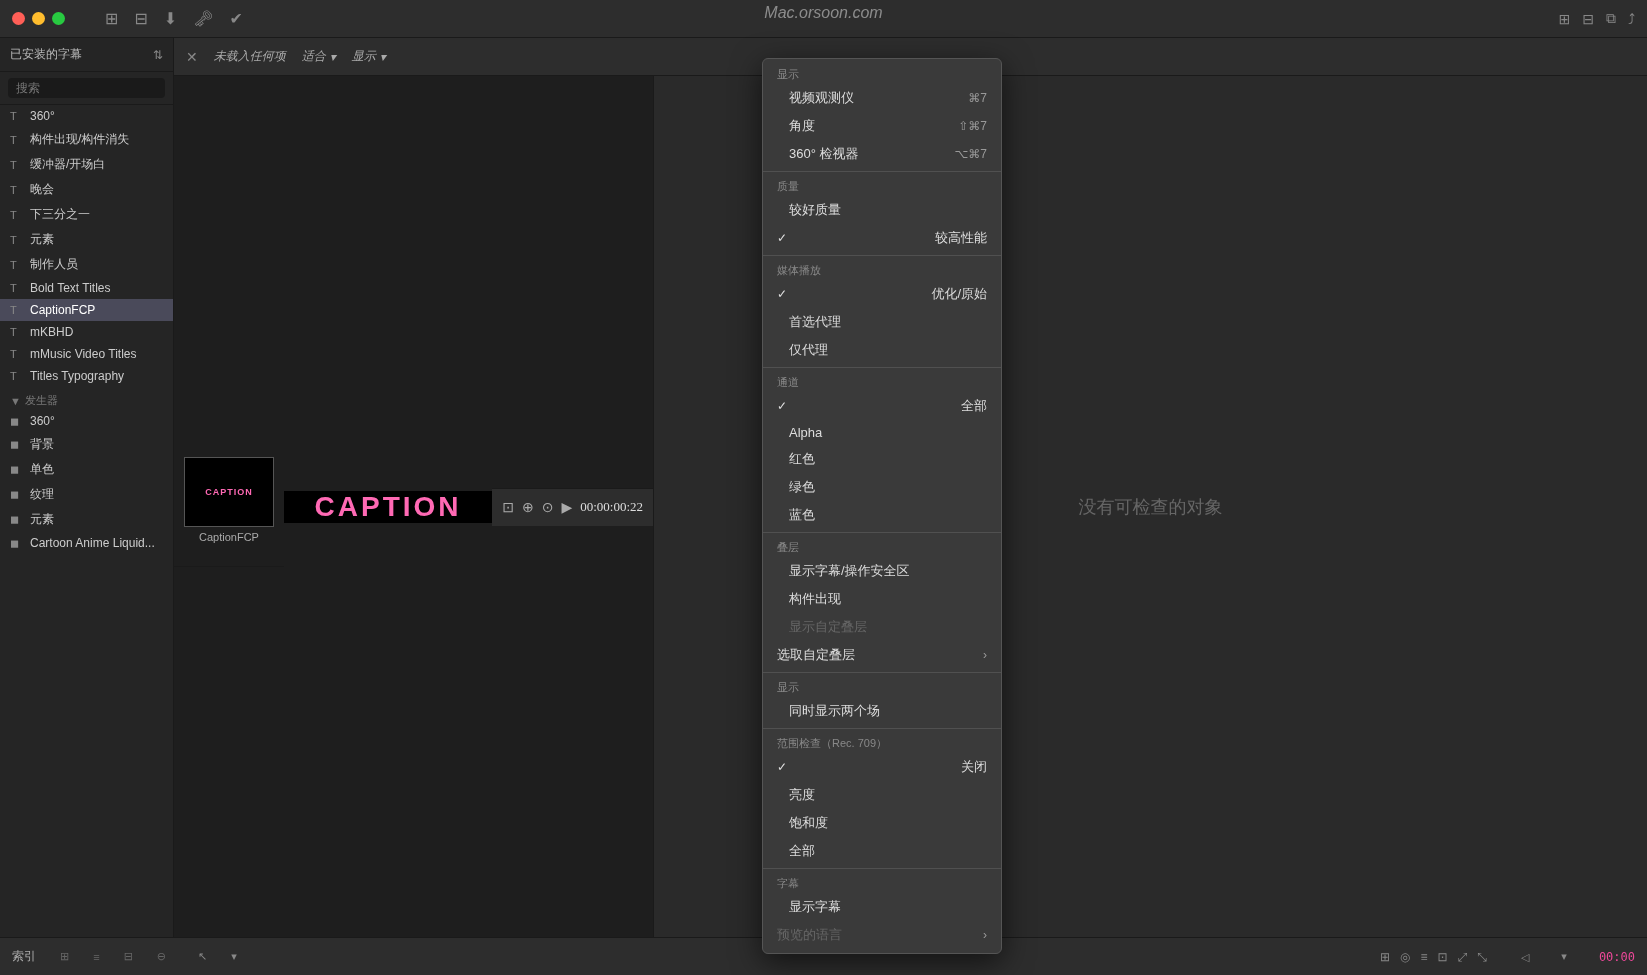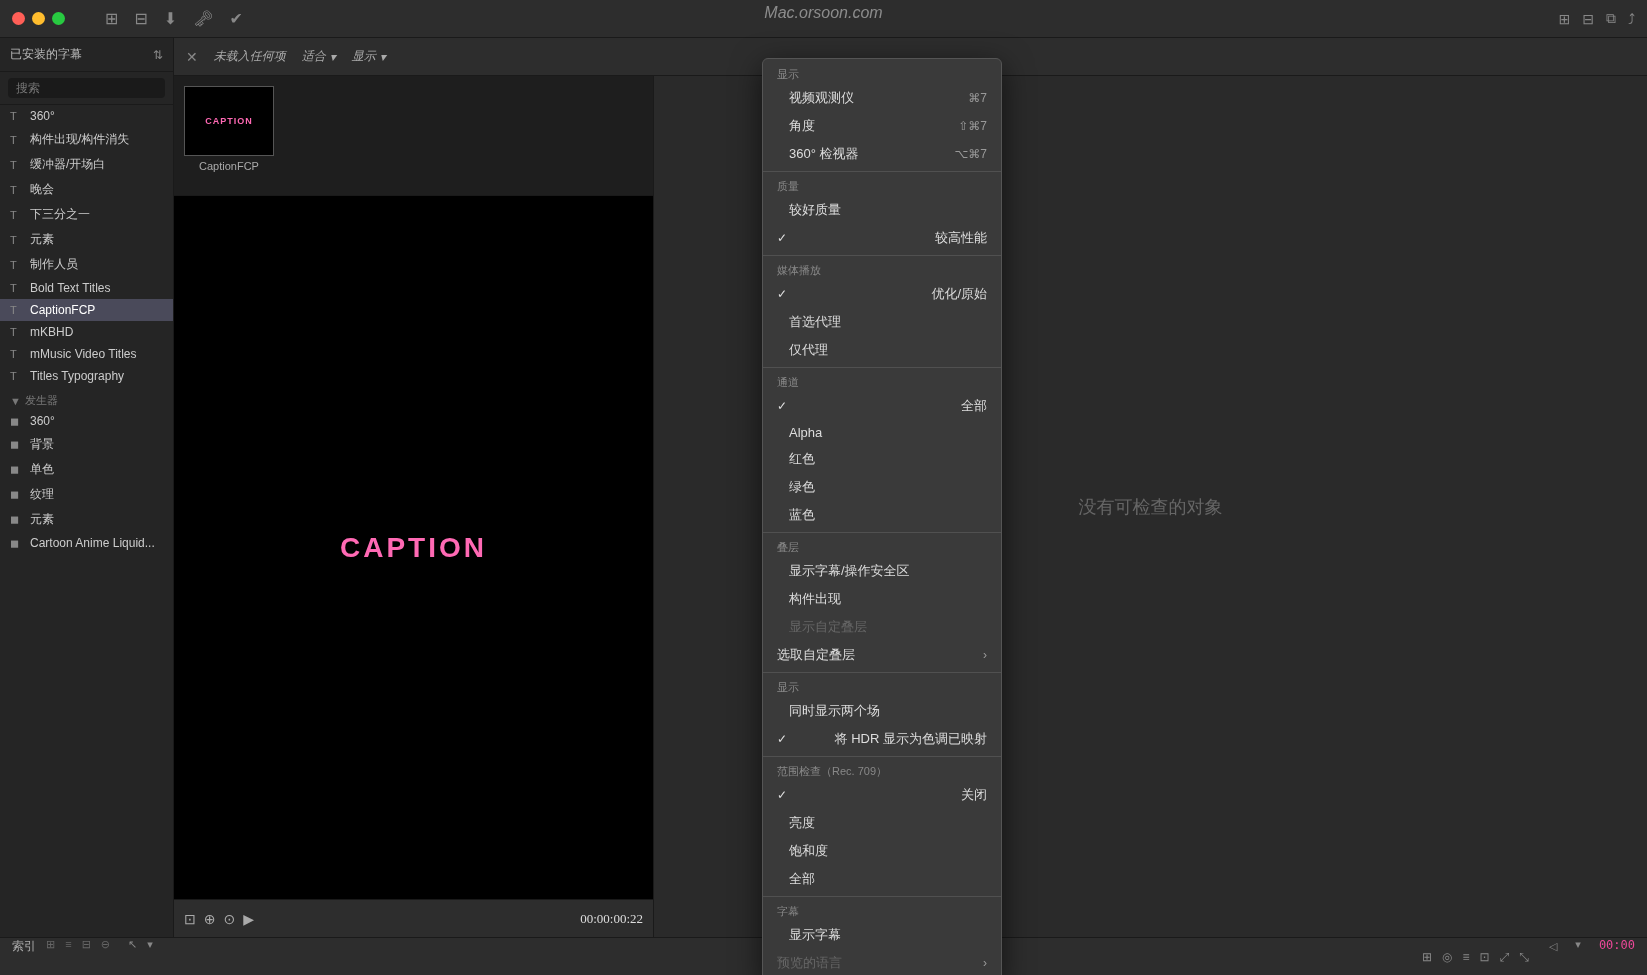--- a/index.html
+++ b/index.html
@@ -163,22 +163,22 @@
 
     .preview-content {
       flex: 1;
       display: flex;
       position: relative;
     }
 
     .preview-left {
       width: 480px;
       display: flex;
-      flex-direction: column;
       border-right: 1px solid #1a1a1a;
+      align-items: center;
     }
 
     .preview-thumbnail-area {
       padding: 10px;
       display: flex;
       gap: 10px;
       border-bottom: 1px solid #1a1a1a;
       height: 120px;
     }
 
@@ -259,22 +259,23 @@
       font-size: 18px;
       color: #666;
     }
 
     
     .bottom-bar {
       height: 38px;
       background: #2d2d2d;
       border-top: 1px solid #1a1a1a;
       display: flex;
+      align-items: center;
       padding: 0 12px;
-      gap: 10px;
+      gap: 24px;
     }
     .bottom-btn {
       font-size: 12px;
       color: #aaa;
       cursor: pointer;
     }
     .bottom-timecode {
       font-family: monospace;
       color: #ec4899;
       font-size: 12px;
@@ -623,23 +624,20 @@
       <span>选取自定叠层</span>
       <span class="menu-arrow">›</span>
     </div>
 
     <div class="menu-divider"></div>
 
     <div class="menu-section-title">显示</div>
     <div class="menu-item">
       <span>同时显示两个场</span>
     </div>
-    <div class="menu-item checked">
-      <span>将 HDR 显示为色调已映射</span>
-    </div>
 
     <div class="menu-divider"></div>
 
     <div class="menu-section-title">范围检查（Rec. 709）</div>
     <div class="menu-item checked">
       <span>关闭</span>
     </div>
     <div class="menu-item">
       <span>亮度</span>
     </div>

